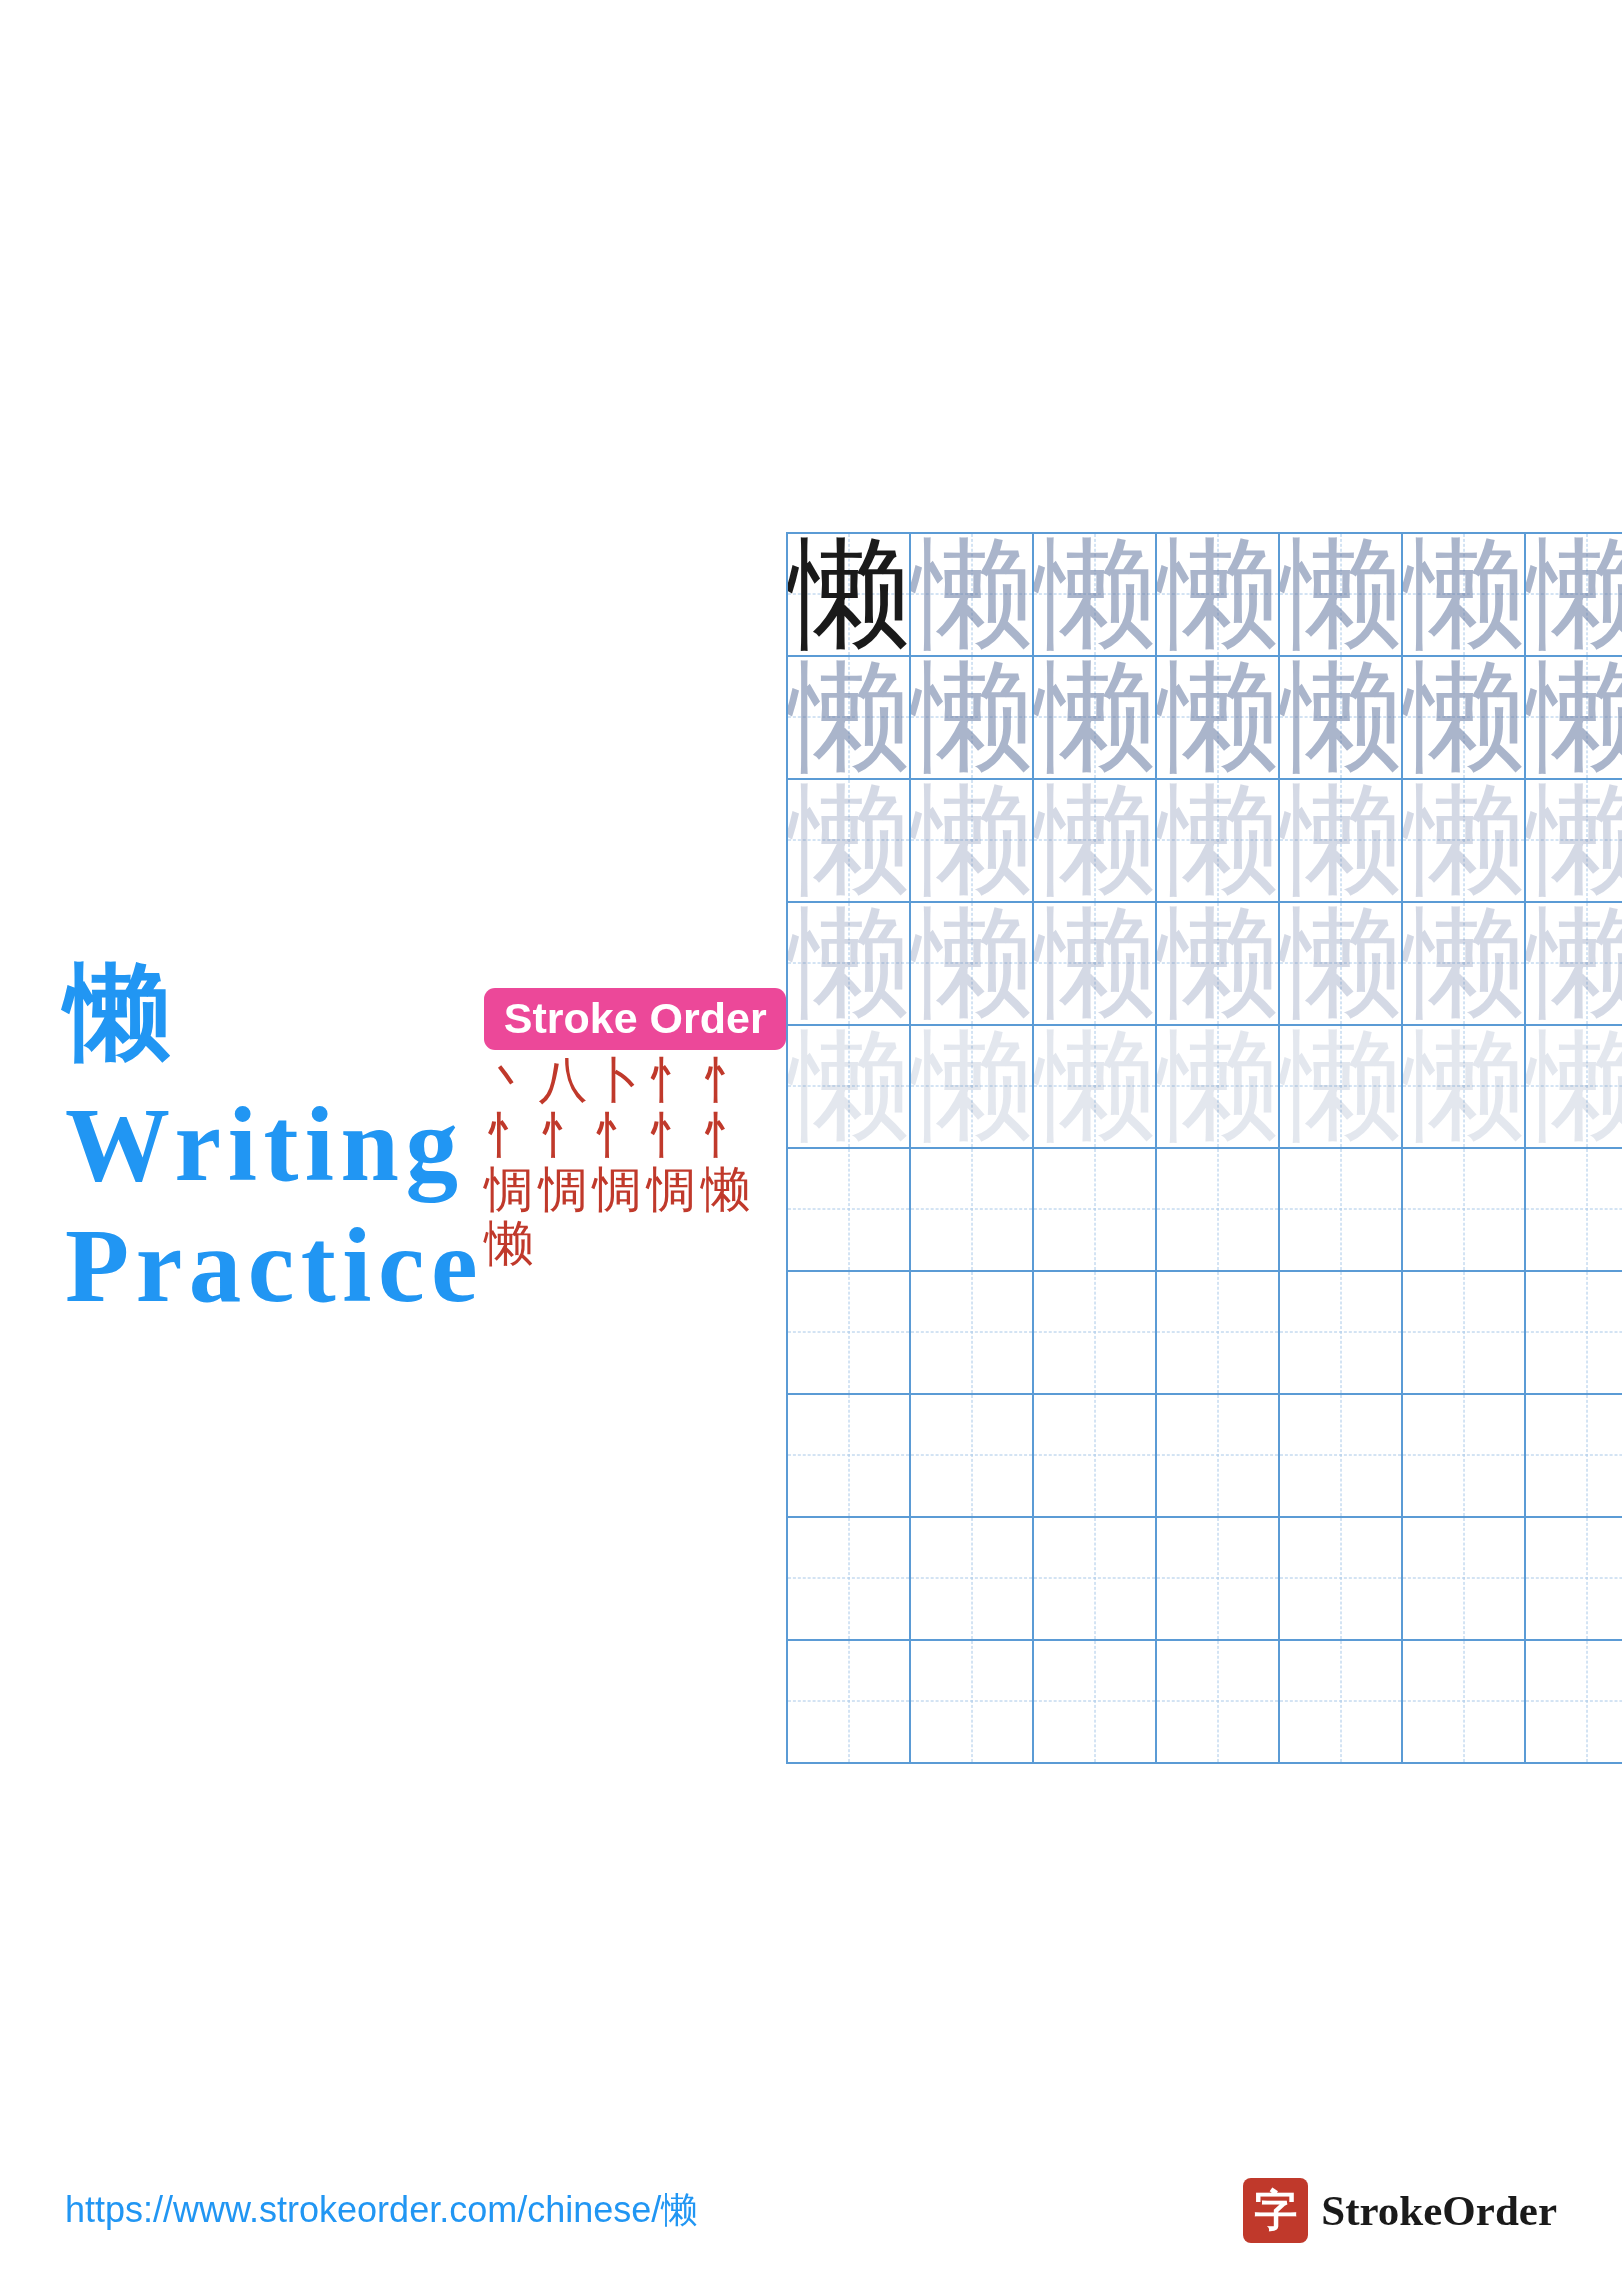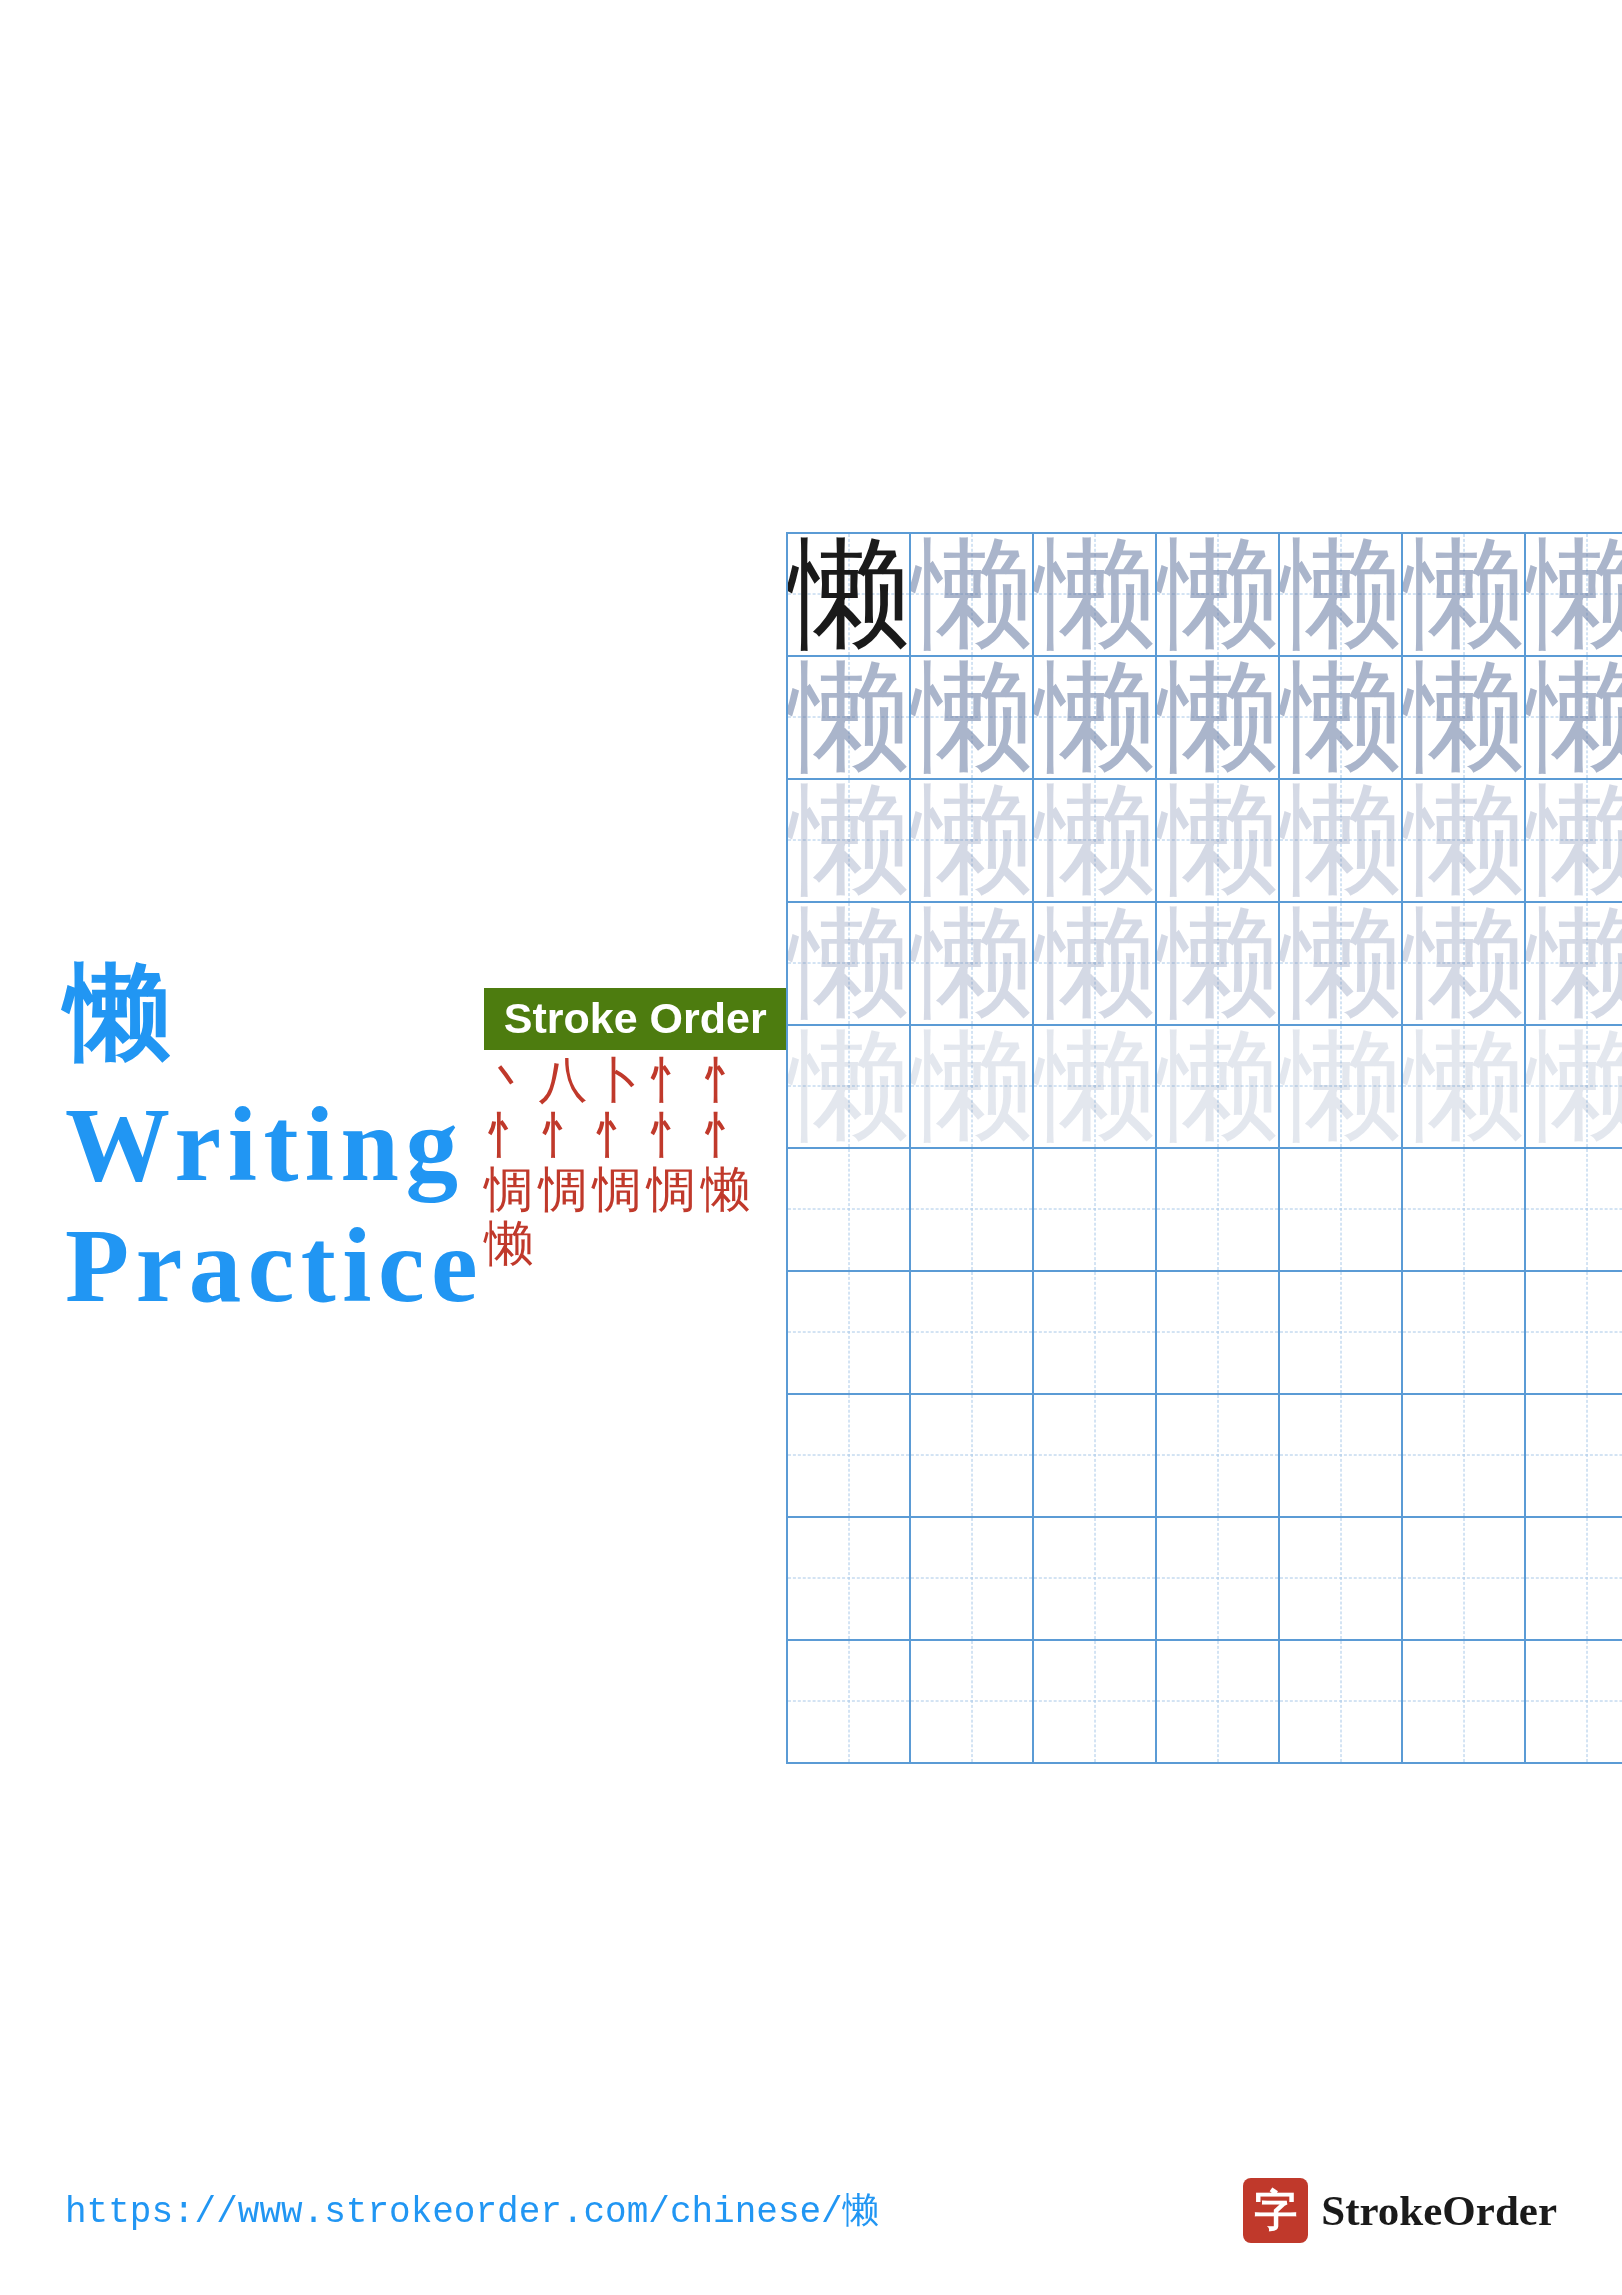--- a/index.html
+++ b/index.html
@@ -39,26 +39,26 @@
     .stroke-order-section {
       width: 100%;
       margin-bottom: 39px;
       display: flex;
       flex-wrap: wrap;
       align-items: center;
       gap: 6.5px;
     }
 
     .stroke-order-badge {
-      background: #4d7c0f;
+      background: #ec4899;
       color: white;
       font-size: 43px;
       font-weight: bold;
       padding: 6.5px 19.6px;
-      border-radius: 0;
+      border-radius: 11px;
       font-family: Arial, sans-serif;
       white-space: nowrap;
     }
 
     .stroke-chars {
       display: flex;
       flex-wrap: wrap;
       align-items: center;
       gap: 5.2px;
       flex: 1;
@@ -150,21 +150,21 @@
       left: 65px;
       right: 65px;
       display: flex;
       align-items: center;
       justify-content: space-between;
     }
 
     .footer-url {
       font-size: 36px;
       color: #2196F3;
-      font-family: Liberation Mono, monospace;
+      font-family: Liberation Sans, sans-serif;
     }
 
     .footer-logo {
       display: flex;
       align-items: center;
       gap: 13px;
     }
 
     .footer-logo-icon {
       width: 65px;

